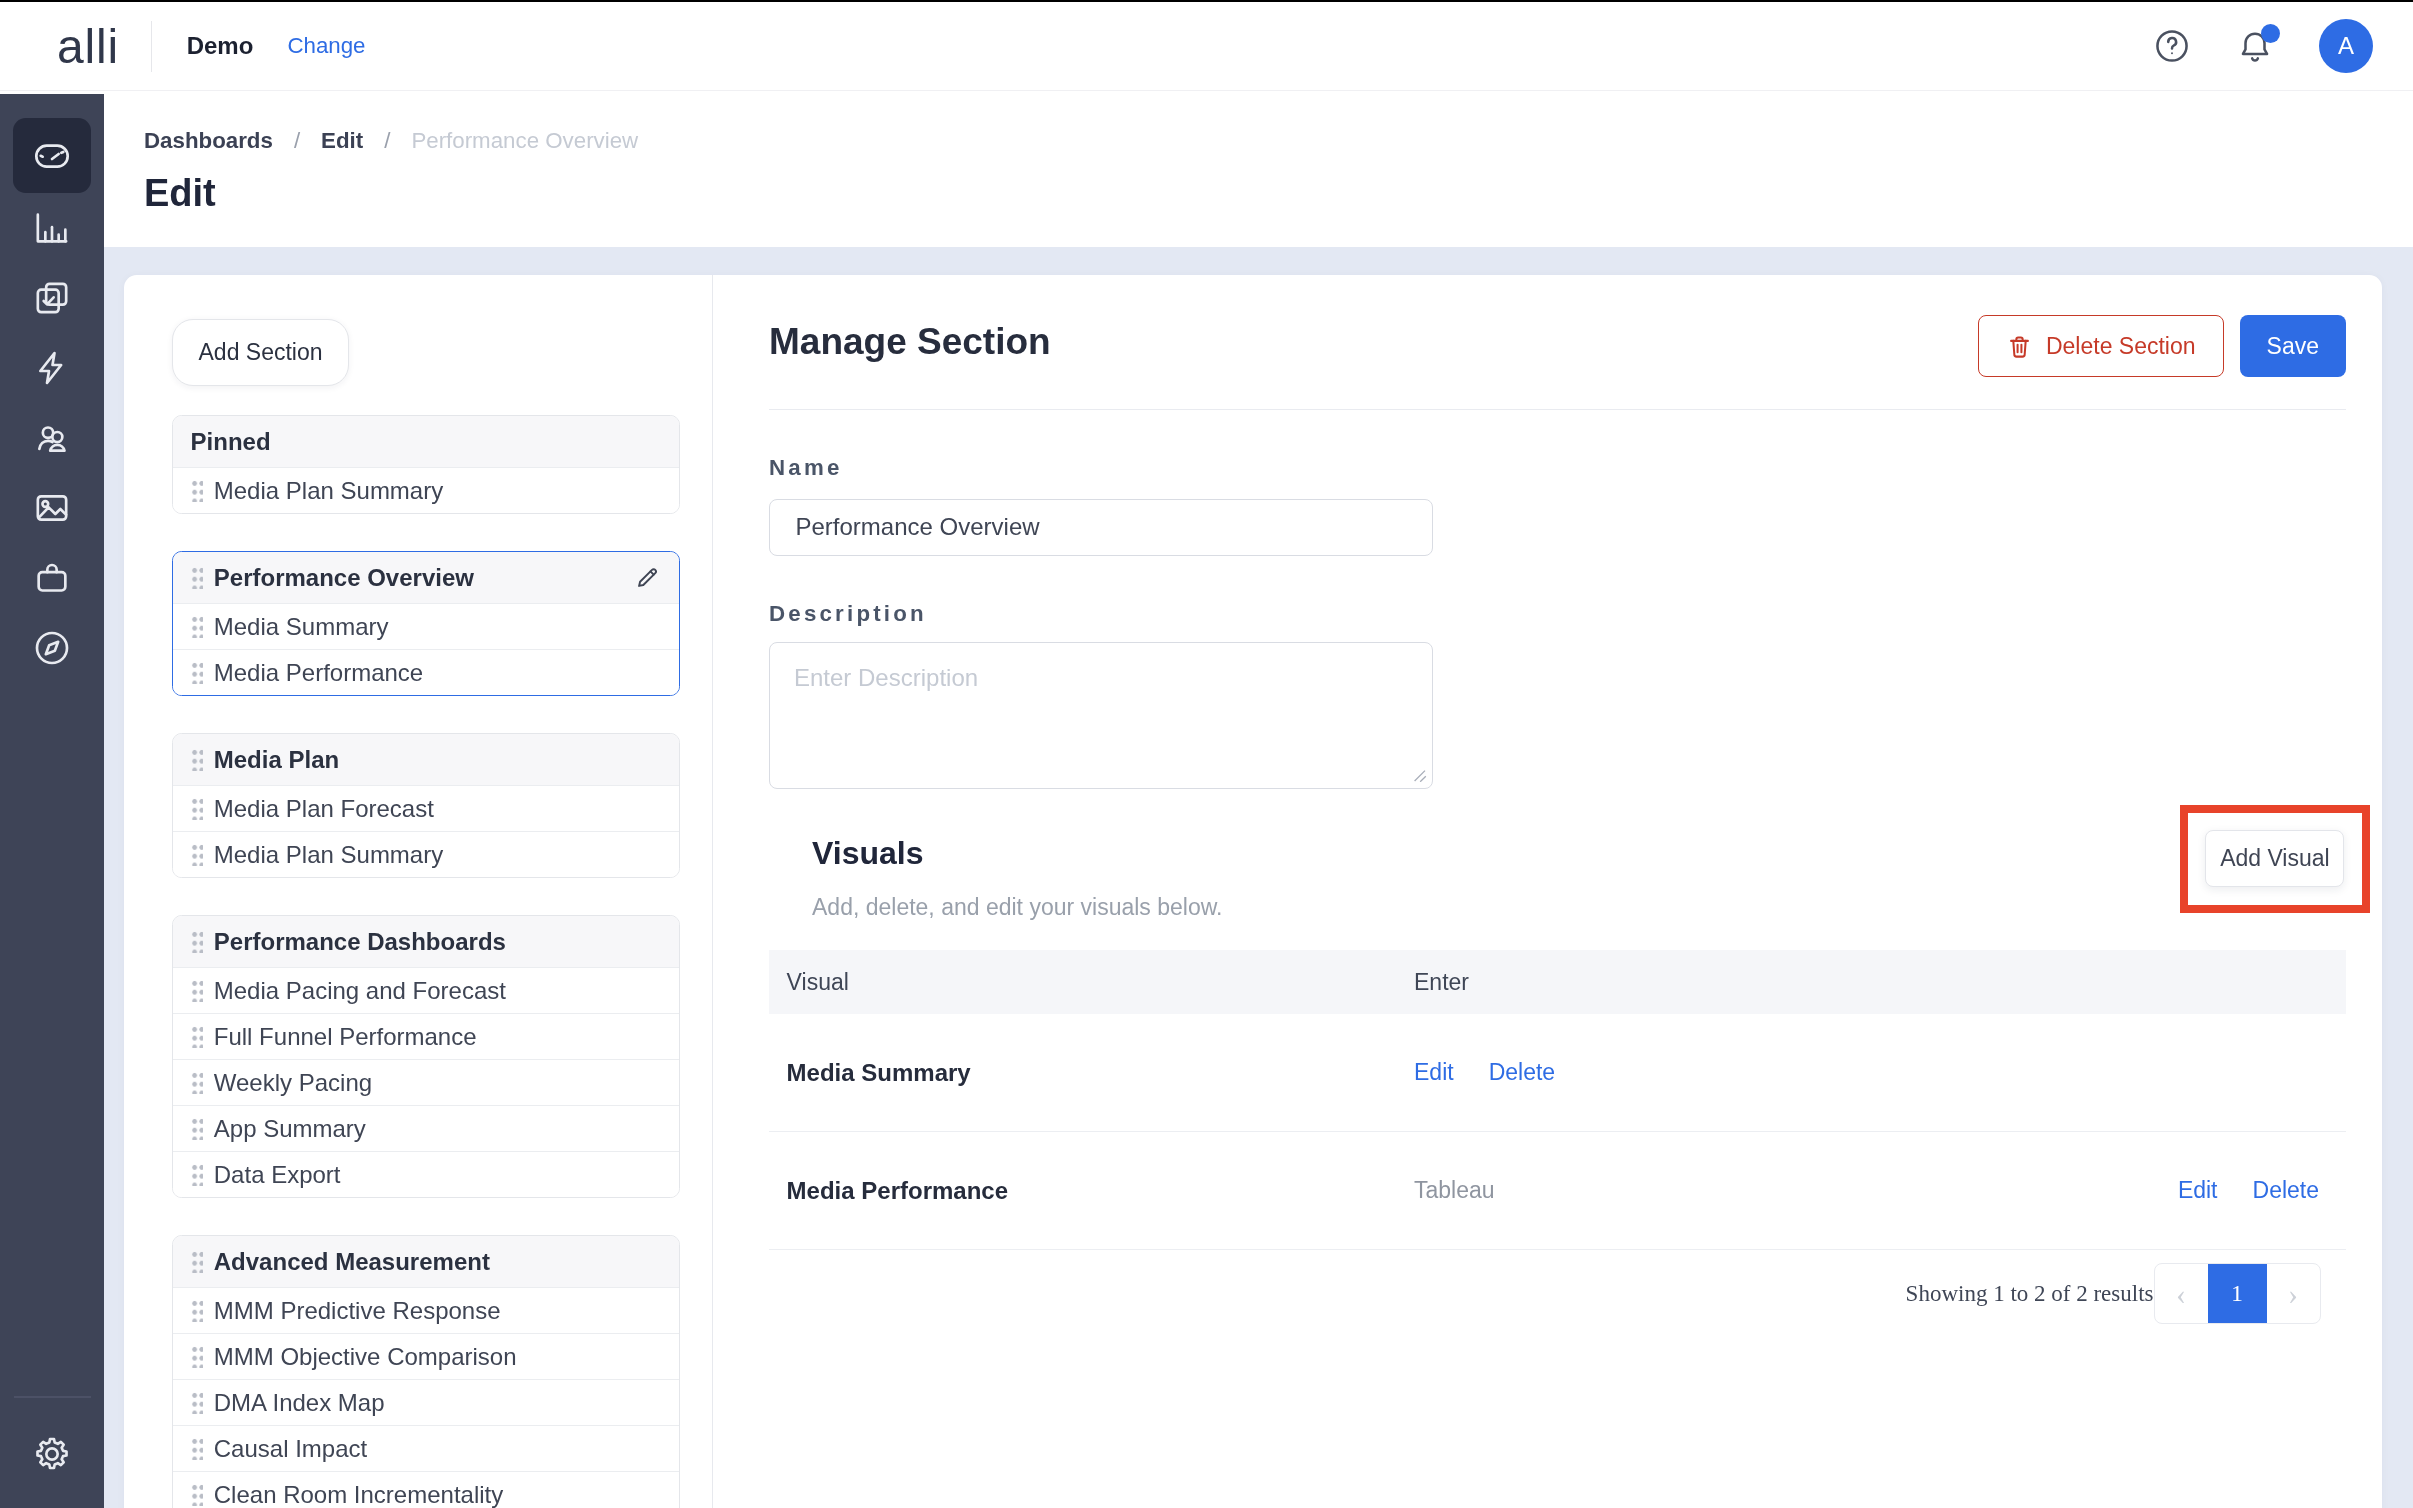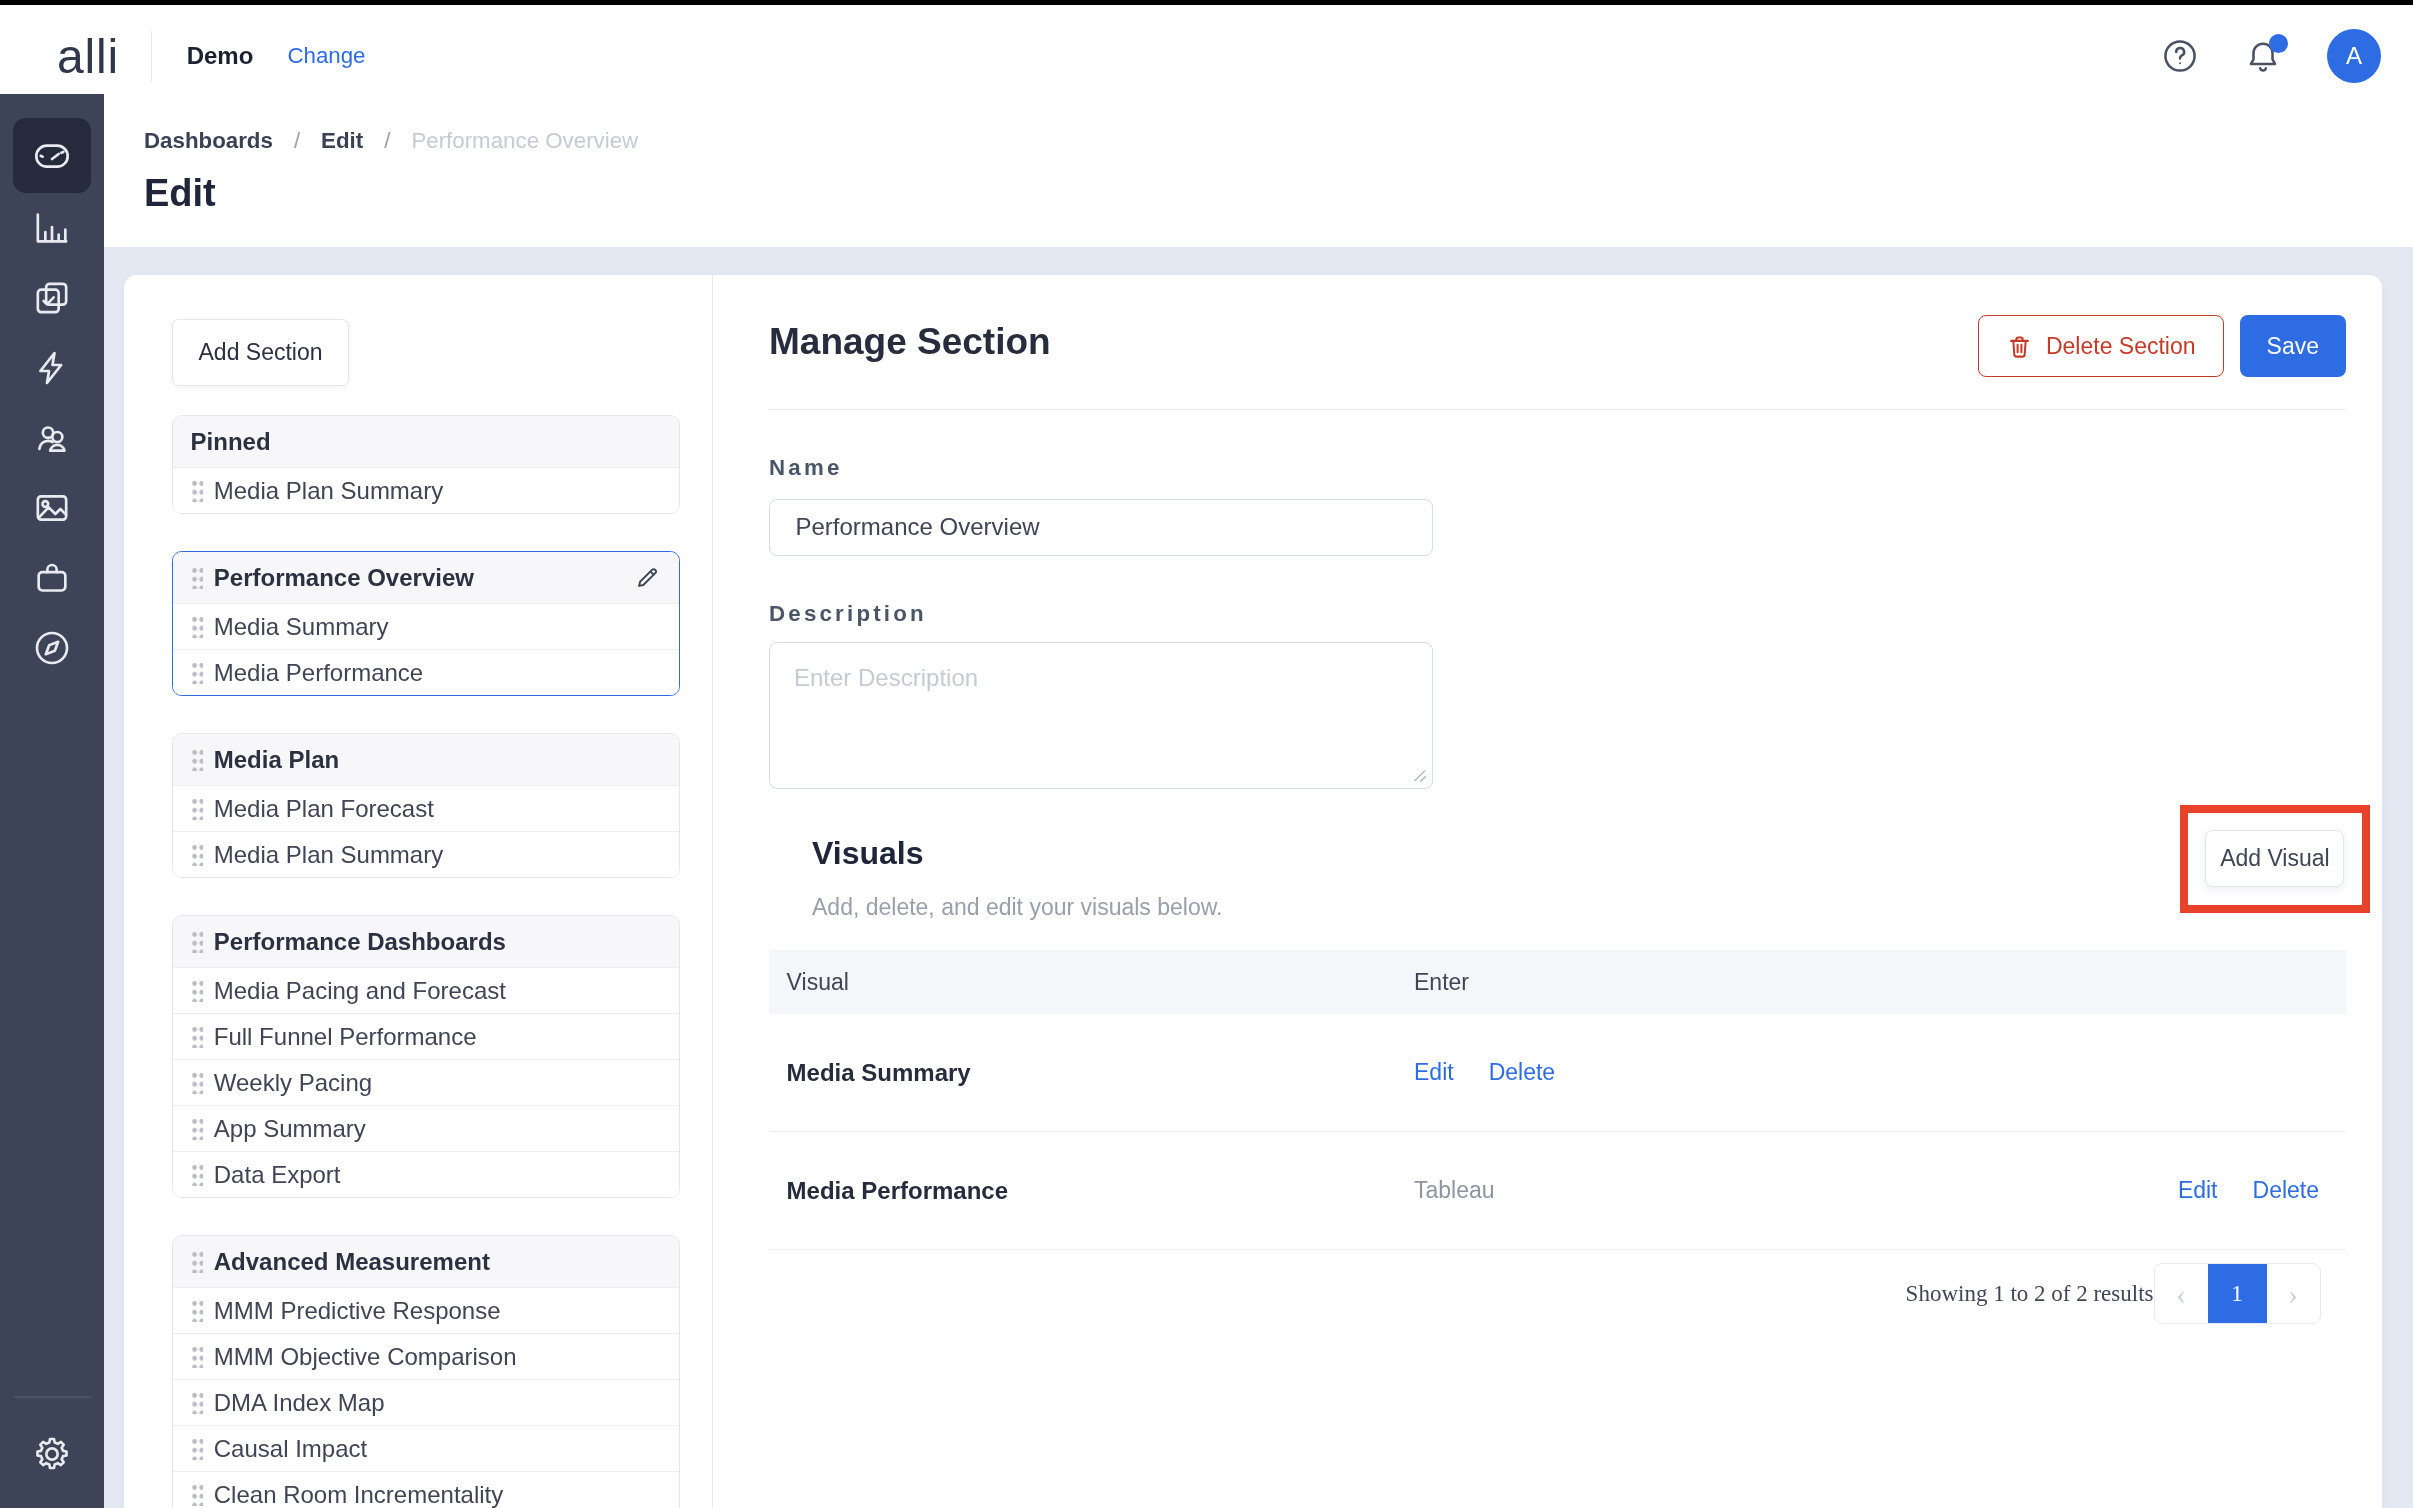--- a/index.html
+++ b/index.html
@@ -18,22 +18,22 @@
     --row-line:#eceef2;
     --input-border:#d9dce3;
   }
   *{box-sizing:border-box;margin:0;padding:0;}
   html,body{width:2413px;height:1508px;}
   body{font-family:"Liberation Sans", sans-serif;background:#fff;overflow:hidden;}
   .screen{position:relative;width:2413px;height:1508px;overflow:hidden;}
 
   
   .top-strip{position:absolute;top:0;left:0;right:0;height:4.8px;background:#000;}
-  .topbar{position:absolute;top:12px;left:0;right:0;height:89px;background:#fff;
-    display:flex;align-items:center;padding:0 32px 0 57px;border-bottom:0.8px solid #f0f0f3;}
+  .topbar{position:absolute;top:2px;left:0;right:0;height:89px;background:#fff;
+    display:flex;align-items:center;padding:0 40px 0 57px;border-bottom:0.8px solid #f0f0f3;}
   .logo{font-size:48px;font-weight:500;color:#30374a;letter-spacing:0.8px;}
   .topbar-divider{width:0.8px;height:51px;background:#e6e7eb;margin:0 35px 0 32px;}
   .client-name{font-size:24px;font-weight:700;color:#1c2130;}
   .change-link{font-size:22.3px;font-weight:500;color:var(--accent);margin-left:34px;cursor:pointer;}
   .topbar-spacer{flex:1;}
   .topbar-right{display:flex;align-items:center;gap:45px;}
   .tb-icon{width:38px;height:38px;display:block;}
   .bell-wrap{position:relative;width:38px;height:38px;}
   .bell-dot{position:absolute;top:-3.2px;right:-6.4px;width:19px;height:19px;border-radius:50%;background:var(--accent);}
   .avatar{width:54px;height:54px;border-radius:50%;background:var(--accent);color:#fff;
@@ -55,21 +55,21 @@
   .crumb.last{color:var(--text-light);font-weight:400;cursor:default;}
   .page-title{margin-top:17.6px;font-size:38px;font-weight:700;color:var(--text-dark);}
 
   
   .content{position:absolute;top:247px;left:104px;right:0;bottom:0;background:var(--bg);
     padding:28px 31px 0 20px;}
   .card{background:#fff;border-radius:12.8px 12.8px 0 0;min-height:100%;display:flex;box-shadow:0 1.6px 8px rgba(40,50,80,.04);}
 
   
   .left-col{width:589px;flex-shrink:0;border-right:0.8px solid #e7e9ee;padding:44px 32px 24px 48px;}
-  .add-section-btn{display:inline-block;background:#fff;border:1.2px solid var(--box-border);border-radius:7px;
+  .add-section-btn{display:inline-block;background:#fff;border:1.2px solid var(--box-border);border-radius:21px;
     padding:19px 25.5px;font-size:23px;font-weight:500;color:#2b3140;cursor:pointer;
     box-shadow:0 1.6px 6.4px rgba(30,40,70,.06);margin-bottom:29px;font-family:inherit;text-align:center;}
   .group-box{border:0.8px solid var(--box-border);border-radius:9.6px;margin-bottom:37px;overflow:hidden;background:#fff;}
   .group-box.selected{border:1.6px solid var(--accent);}
   .group-header{height:51px;background:#f7f7f9;display:flex;align-items:center;padding:0 17.6px;gap:11.2px;cursor:pointer;}
   .group-title{font-size:24px;font-weight:700;color:#2b3140;flex:1;}
   .group-item{height:46px;display:flex;align-items:center;padding:0 17.6px;gap:11.2px;border-top:0.8px solid #ebedf0;background:#fff;cursor:pointer;}
   .group-item span{font-size:24px;color:var(--text-med);}
   .dots{width:12px;height:23px;flex-shrink:0;
     background-image:radial-gradient(circle,#b9bdc6 2.1px,transparent 2.7px);

